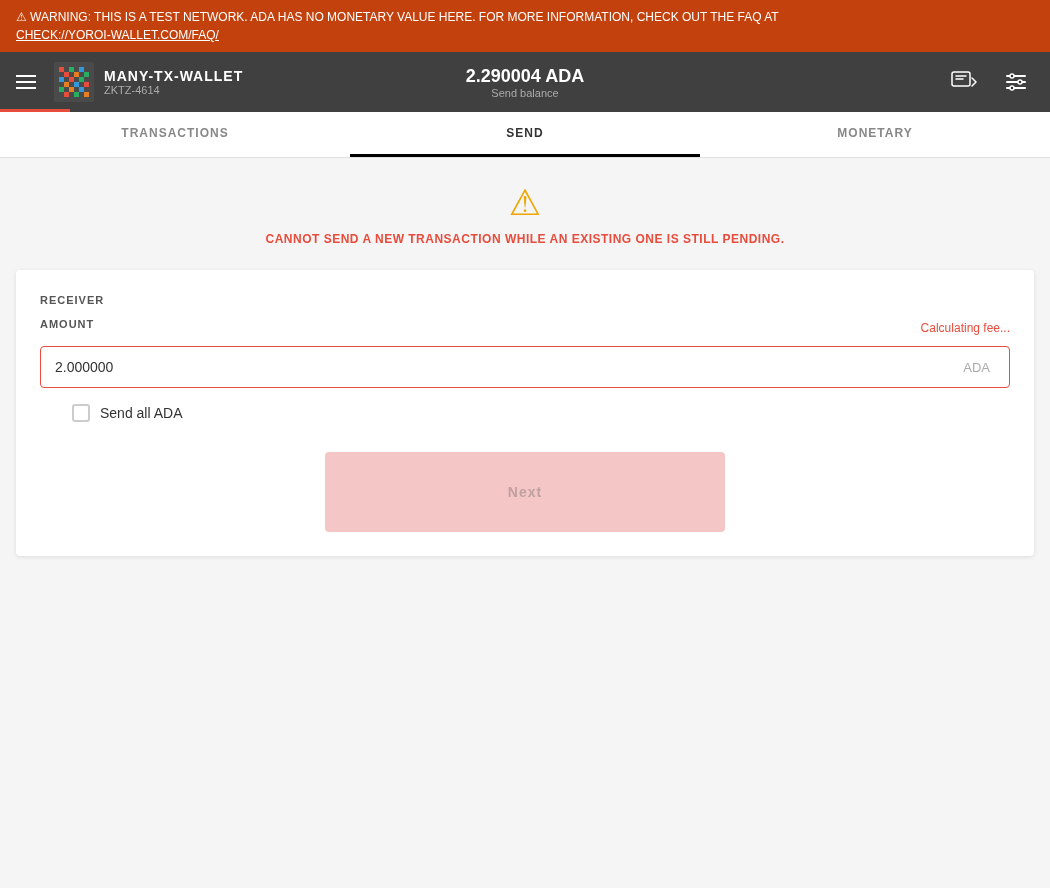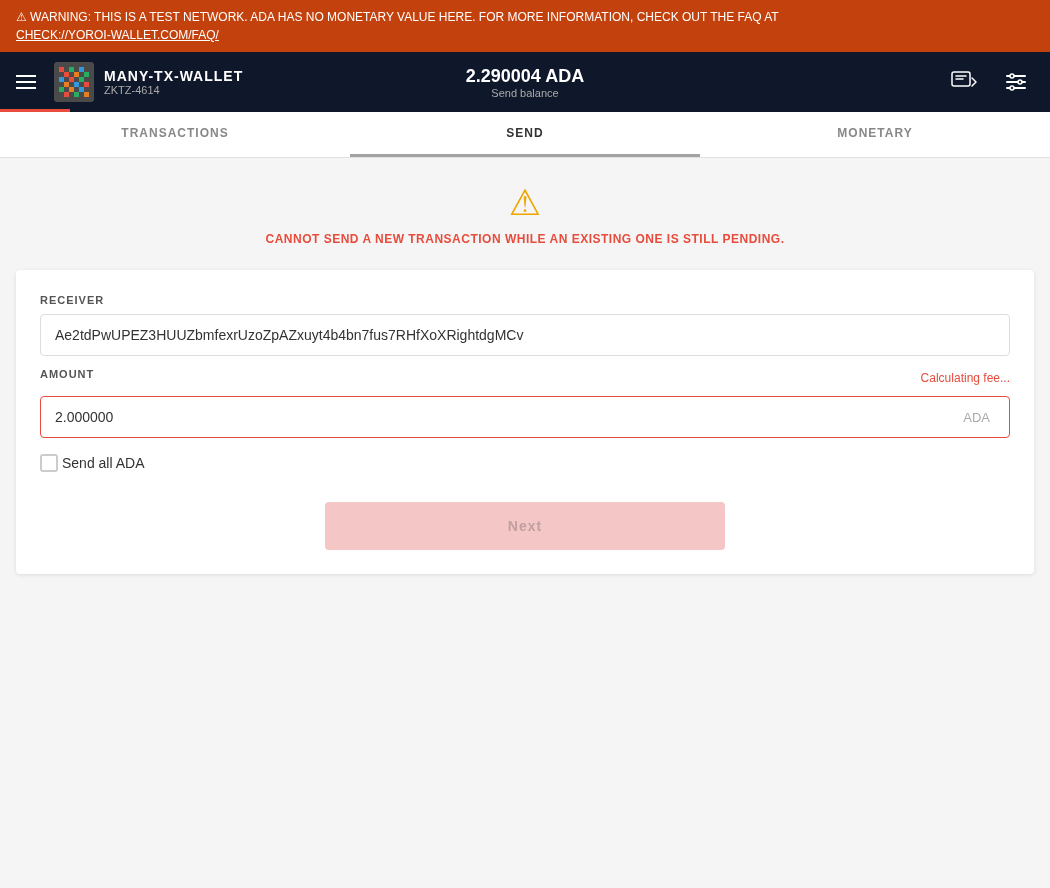--- a/index.html
+++ b/index.html
@@ -20,21 +20,21 @@
       font-weight: 500;
       line-height: 1.5;
     }
     .warning-banner a {
       color: white;
       text-decoration: underline;
     }
 
     
     .header {
-      background: #0f172a;
+      background: #404040;
       display: flex;
       align-items: center;
       padding: 0 16px;
       height: 60px;
       position: relative;
     }
     .header-left {
       display: flex;
       align-items: center;
       gap: 10px;
@@ -135,21 +135,21 @@
       padding: 14px;
       font-size: 12px;
       font-weight: 600;
       letter-spacing: 1px;
       color: #888;
       cursor: pointer;
       border-bottom: 3px solid transparent;
     }
     .nav-tab.active {
       color: #333;
-      border-bottom: 3px solid #a3a3a3;
+      border-bottom: 3px solid #000000;
     }
 
     
     .main-content {
       padding: 24px 16px;
       max-width: 1050px;
     }
 
     
     .error-container {
@@ -228,23 +228,24 @@
       transform: translateY(-50%);
       color: #aaa;
       font-size: 13px;
       font-weight: 500;
     }
 
     
     .checkbox-row {
       display: flex;
       align-items: center;
-      gap: 4px;
+      gap: 10px;
       margin-top: 16px;
       margin-bottom: 8px;
+      margin-left: 32px;
     }
     .checkbox-wrapper {
       width: 18px;
       height: 18px;
       border: 2px solid #ccc;
       border-radius: 3px;
       cursor: pointer;
       display: flex;
       align-items: center;
       justify-content: center;
@@ -260,21 +261,21 @@
     .next-button-container {
       display: flex;
       justify-content: center;
       margin-top: 30px;
     }
     .next-button {
       background: #f5c6c6;
       color: #c0a0a0;
       border: none;
       border-radius: 4px;
-      padding: 16px 0;
+      padding: 32px 0;
       width: 400px;
       font-size: 14px;
       font-weight: 600;
       letter-spacing: 1px;
       cursor: not-allowed;
     }
   </style>
 </head>
 <body>
 
@@ -361,21 +362,20 @@
 
   <div class="error-container">
     <div class="error-icon">⚠</div>
     <div class="error-text">CANNOT SEND A NEW TRANSACTION WHILE AN EXISTING ONE IS STILL PENDING.</div>
   </div>
 
   <div class="form-card">
 
     <div class="field-group">
       <div class="field-label">RECEIVER</div>
-      <input class="text-input" type="text" value="Ae2tdPwUPEZ3HUUZbmfexrUzoZpAZxuyt4b4bn7fus7RHfXoXRightdgMCv" style="">
     </div>
 
     <div class="field-group">
       <div class="amount-row">
         <div class="field-label">AMOUNT</div>
         <div class="calculating-fee">Calculating fee...</div>
       </div>
       <div class="amount-input-wrapper">
         <input type="text" value="2.000000" style="">
         <span class="amount-unit">ADA</span>

